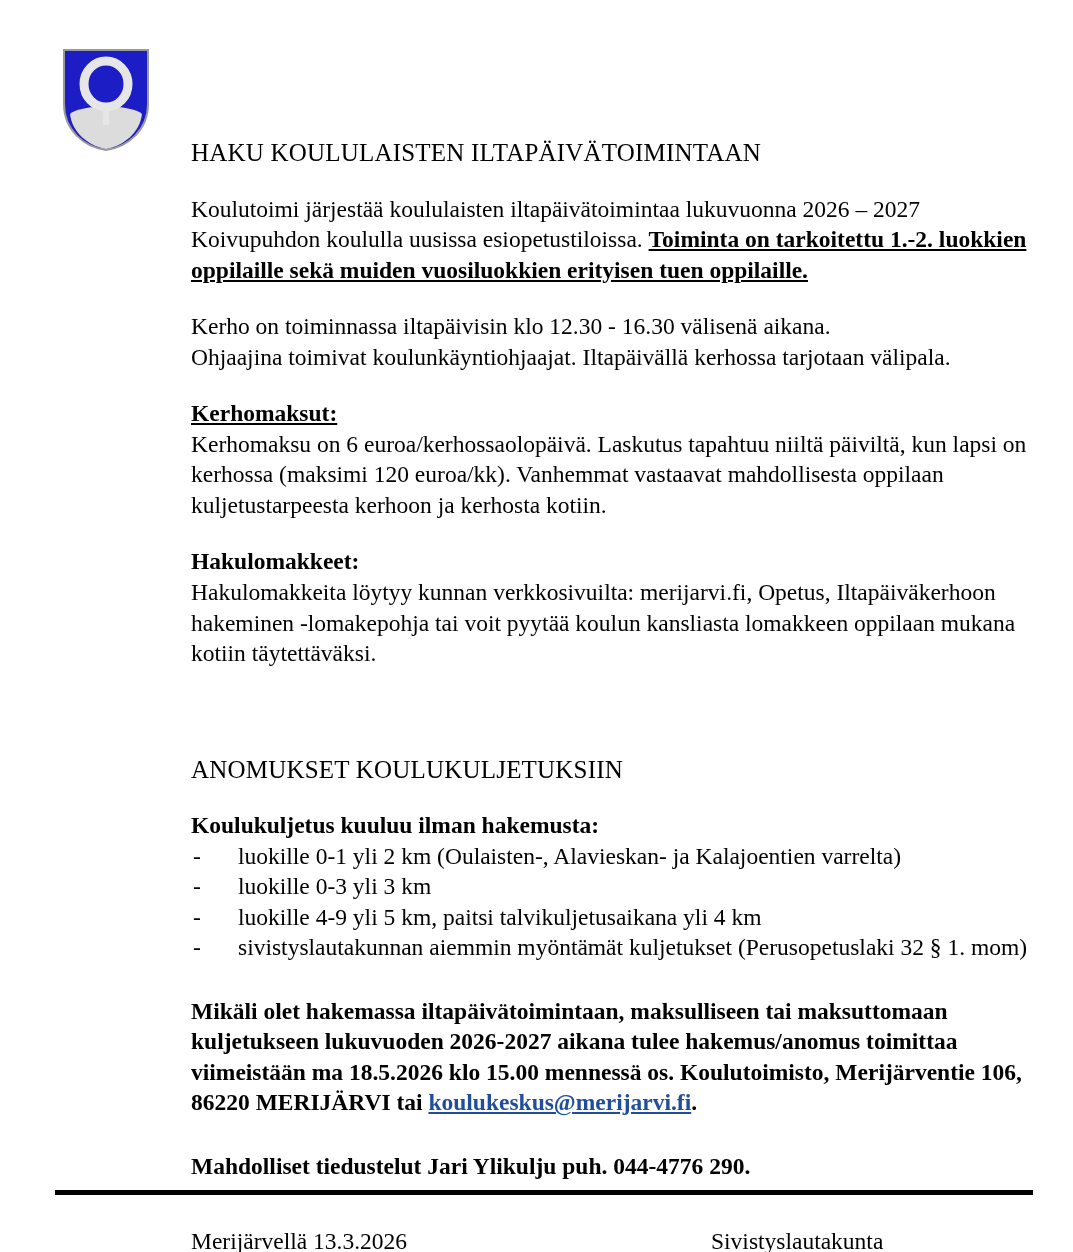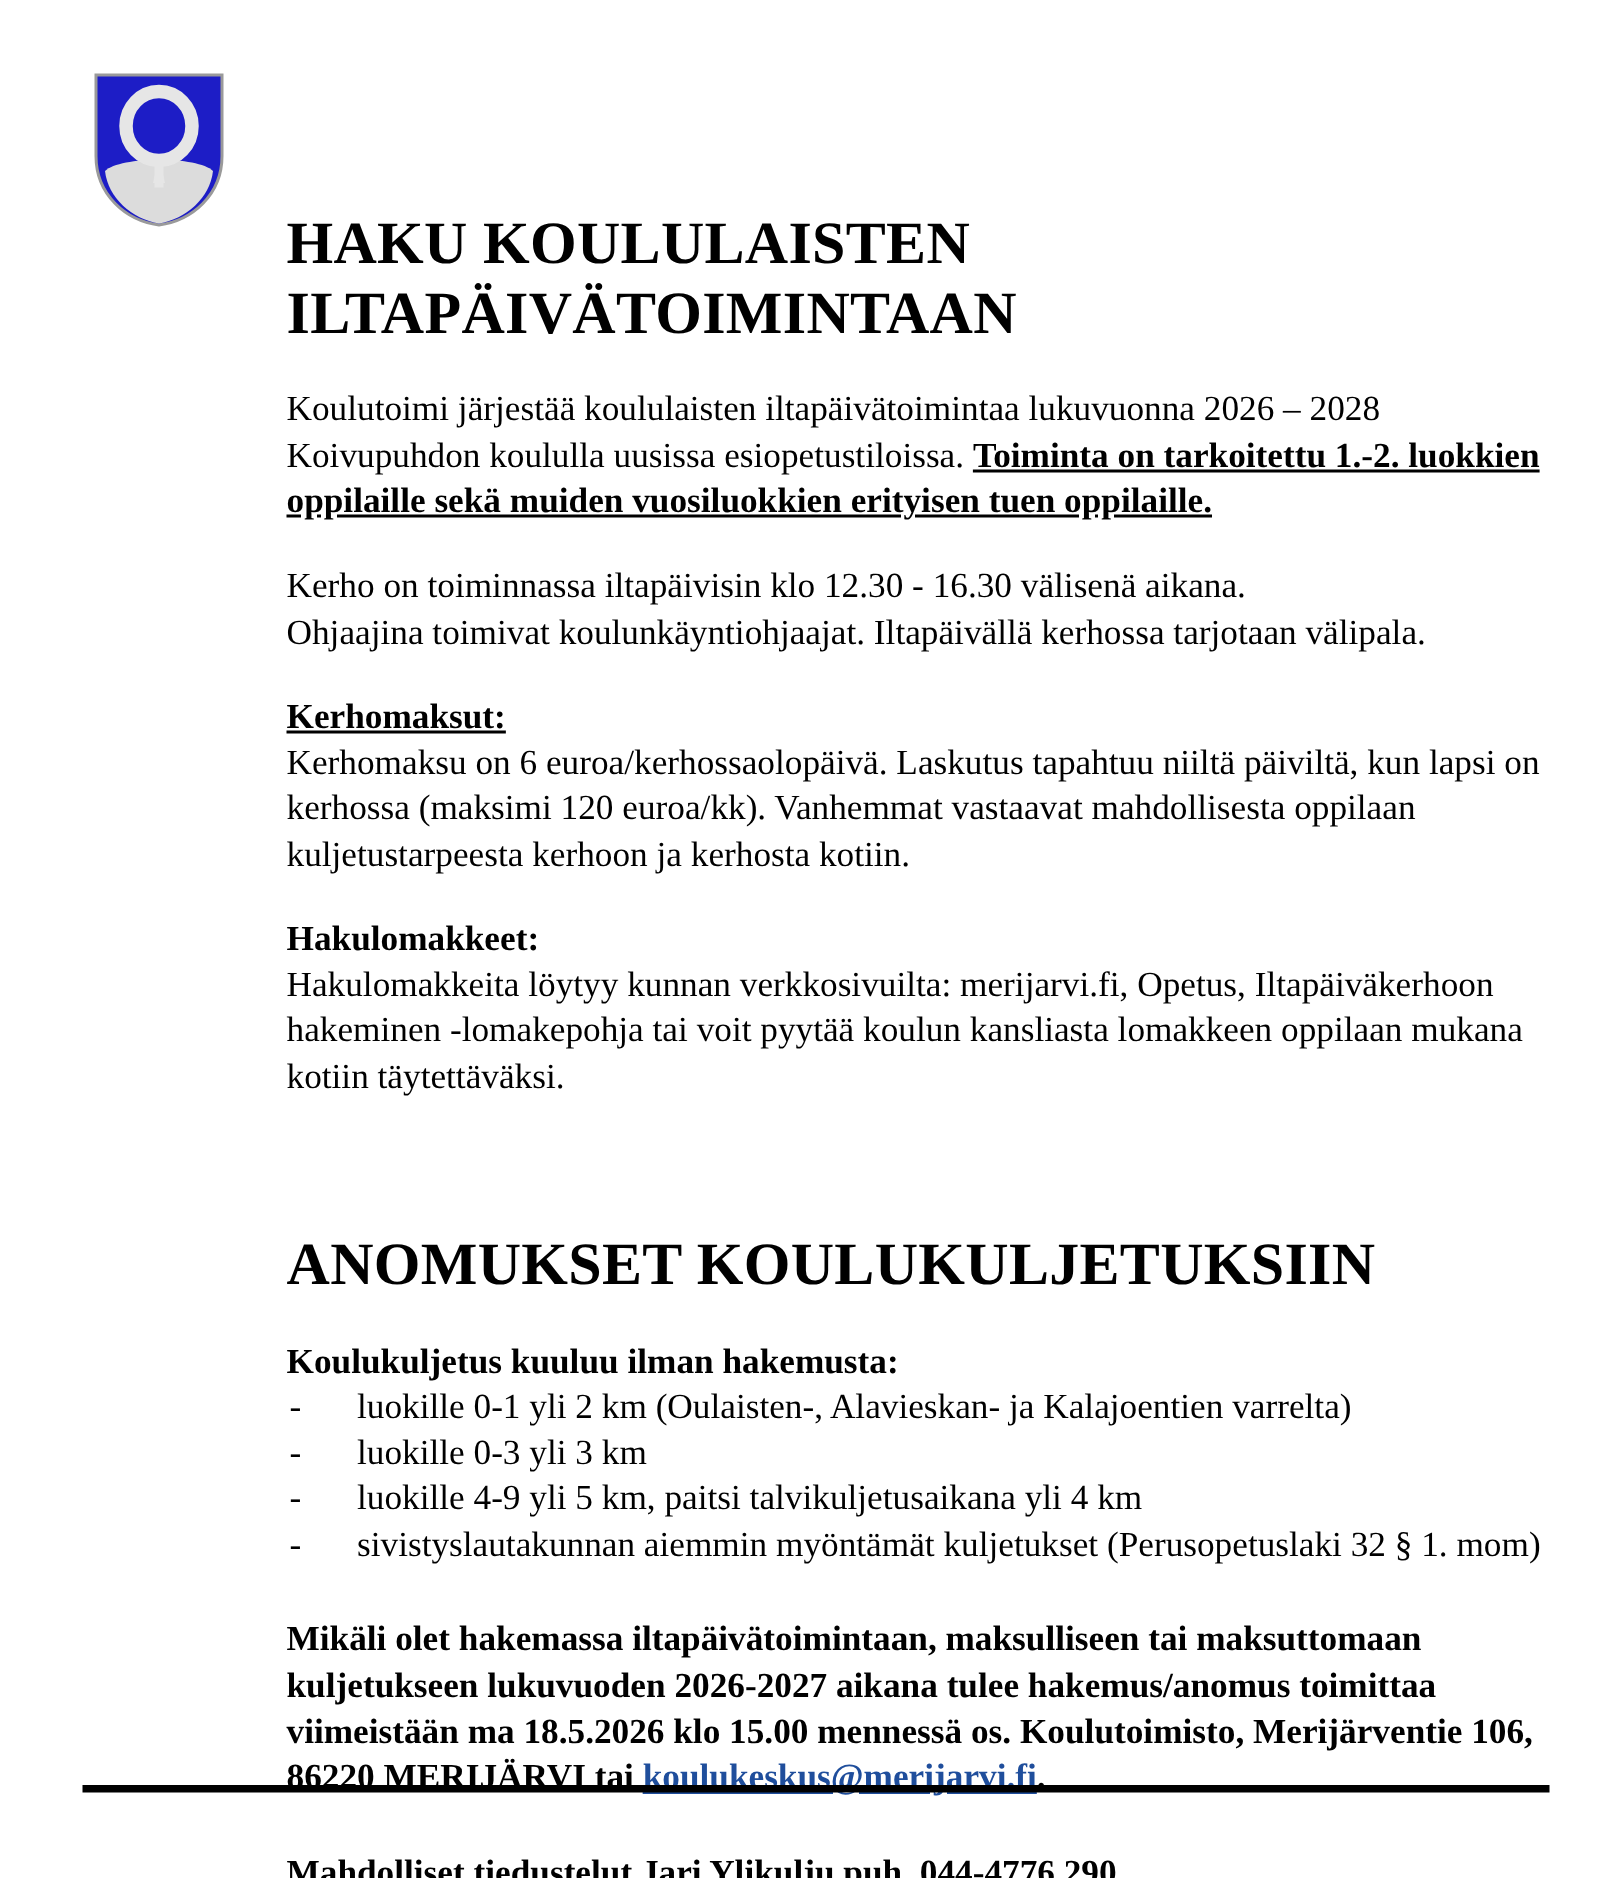--- a/index.html
+++ b/index.html
@@ -30,22 +30,22 @@
   
   .doc {
     position: absolute;
     left: 191px;
     top: 0;
     width: 840px;
   }
 
   h1.doc-title {
     font-family: "Liberation Serif", "DejaVu Serif", serif;
-    font-size: 40px;
-    font-weight: bold;
+    font-size: 25px;
+    font-weight: normal;
     letter-spacing: 0.2px;
     margin: 0;
     padding: 0;
     line-height: 1.18;
   }
   h1.title-1 { margin-top: 138px; }
   h1.title-2 { margin-top: 0; }
 
   p.body, div.body {
     font-size: 23.5px;
@@ -120,21 +120,21 @@
   </svg>
 </div>
 
 <div class="doc">
 
   <h1 class="doc-title title-1">HAKU KOULULAISTEN ILTAPÄIVÄTOIMINTAAN</h1>
 
   <div class="gap-md"></div>
 
   <p class="body">
-    <span>Koulutoimi järjestää koululaisten iltapäivätoimintaa lukuvuonna 2026 – 2028 Koivupuhdon koululla uusissa esiopetustiloissa. </span><span class="bu">Toiminta on tarkoitettu 1.-2. luokkien oppilaille sekä muiden vuosiluokkien erityisen tuen oppilaille.</span>
+    <span>Koulutoimi järjestää koululaisten iltapäivätoimintaa lukuvuonna 2026 – 2027 Koivupuhdon koululla uusissa esiopetustiloissa. </span><span class="bu">Toiminta on tarkoitettu 1.-2. luokkien oppilaille sekä muiden vuosiluokkien erityisen tuen oppilaille.</span>
   </p>
 
   <div class="gap-md"></div>
 
   <p class="body">
     <span class="u">Kerho on toiminnassa iltapäivisin klo 12.30 - 16.30 välisenä aikana</span><span>.</span><br>
     <span>Ohjaajina toimivat koulunkäyntiohjaajat. Iltapäivällä kerhossa tarjotaan välipala.</span>
   </p>
 
   <div class="gap-md"></div>

